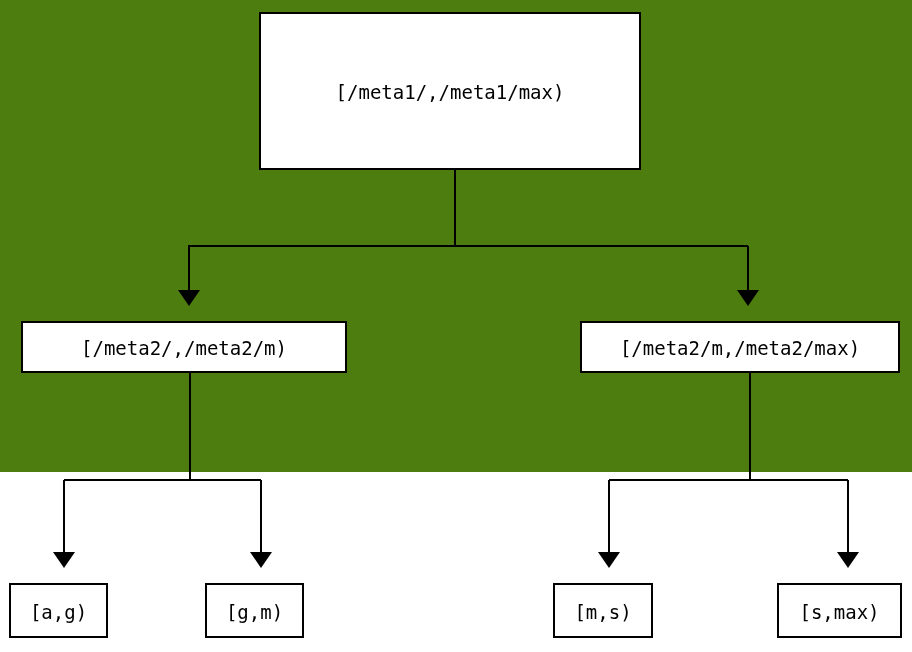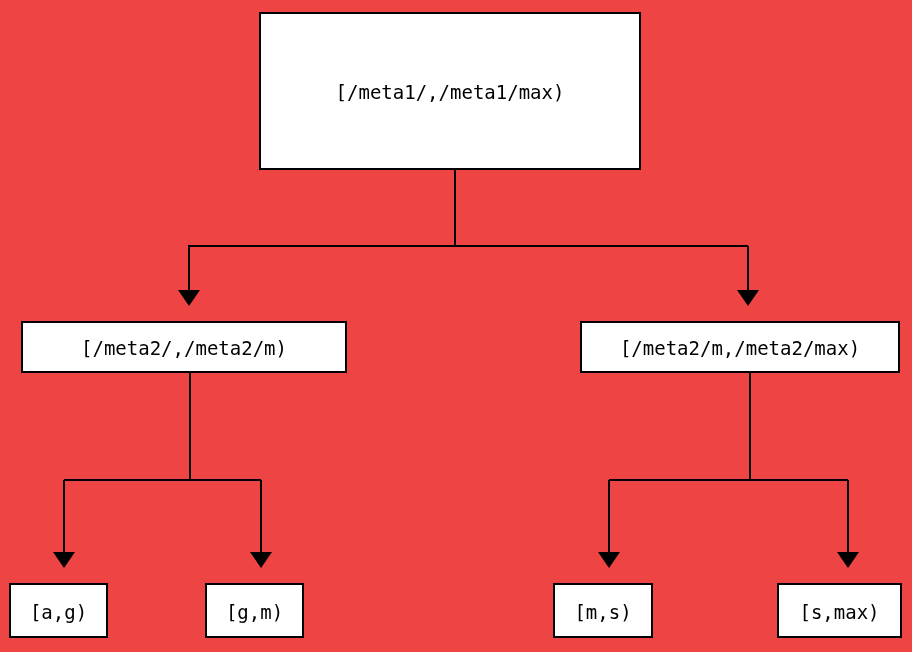--- a/index.html
+++ b/index.html
@@ -10,22 +10,22 @@
   }
   body {
     width: 912px;
     height: 652px;
     overflow: hidden;
     font-family: "DejaVu Sans Mono", "Liberation Mono", monospace;
   }
   #diagram-root {
     position: relative;
     width: 912px;
-    height: 652px;
-    background: #ef4444;
+    height: 472px;
+    background: #4d7c0f;
   }
   svg#tree-svg {
     position: absolute;
     top: 0;
     left: 0;
     width: 912px;
     height: 652px;
     display: block;
   }
   .node-box {

